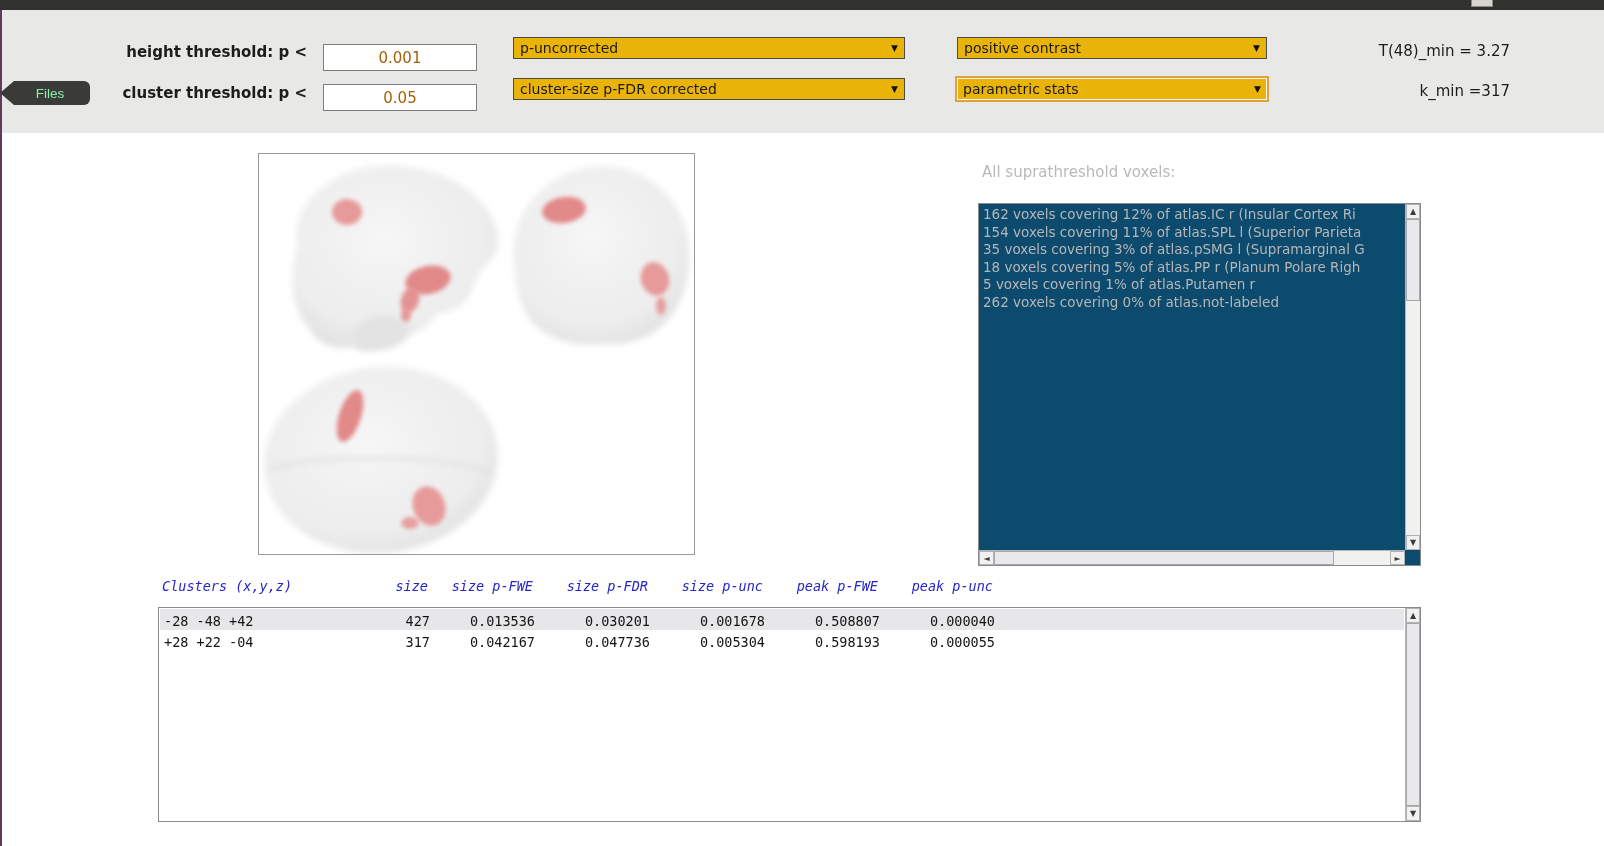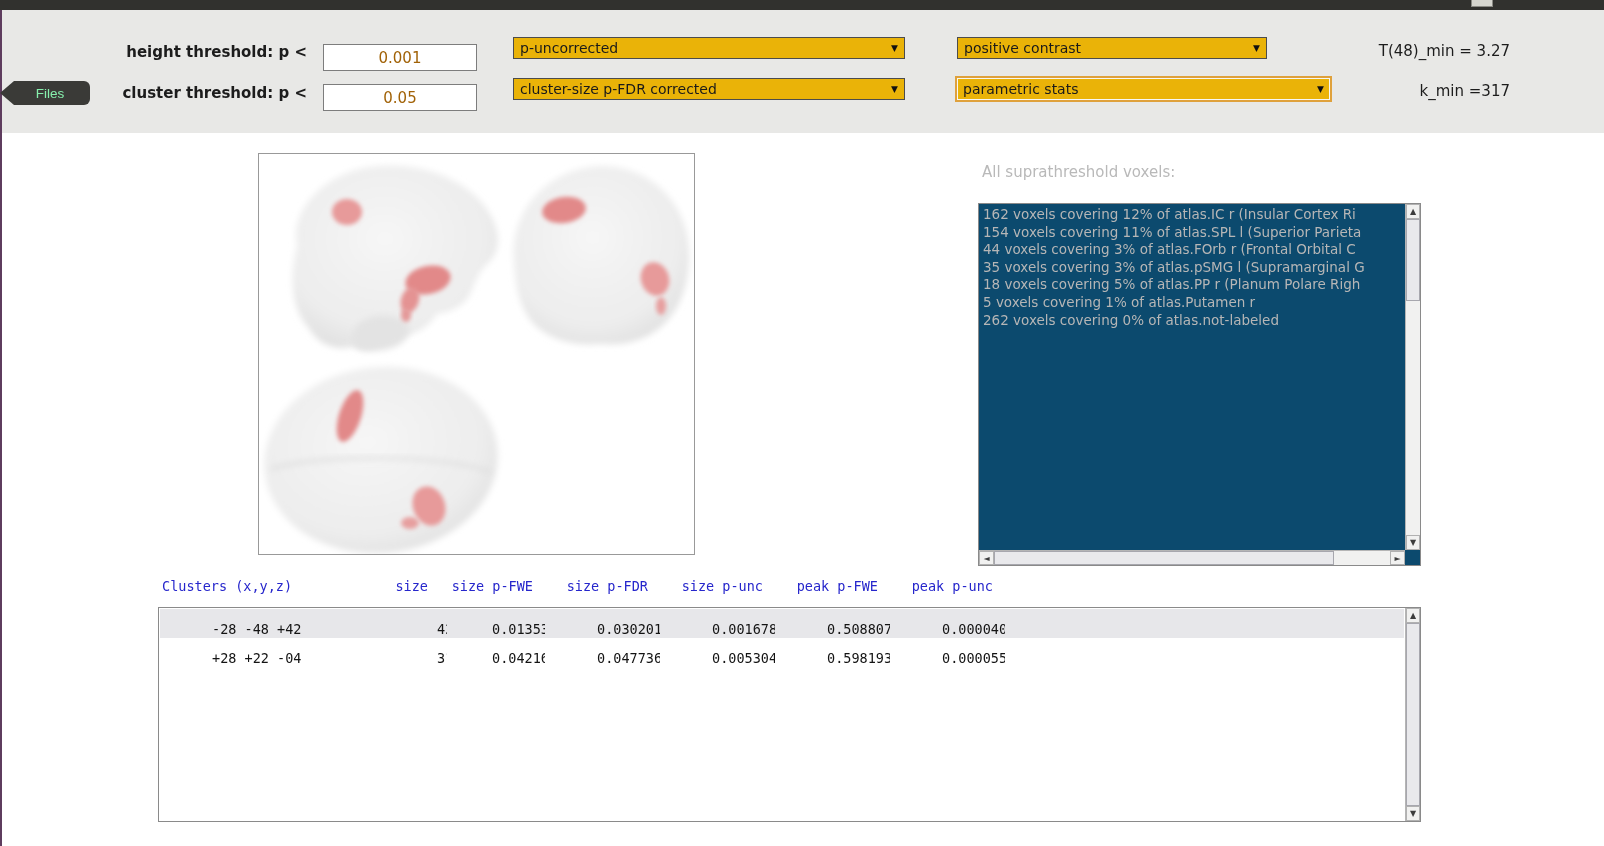--- a/index.html
+++ b/index.html
@@ -30,21 +30,21 @@
   #inp-height  { top:44px; }
   #inp-cluster { top:84px; }
 
   
   .dd { background:#eab308; border:1px solid #4c4c4c; height:22px; display:flex; align-items:center;
         font-size:14px; color:#1a1a1a; padding:0 6px; cursor:pointer; }
   .dd .arrow { margin-left:auto; font-size:9px; color:#111; }
   #dd-height   { left:513px; top:37px; width:392px; }
   #dd-clusterT { left:513px; top:78px; width:392px; }
   #dd-contrast { left:957px; top:37px; width:310px; }
-  #dd-stats    { left:955px; top:76px; width:377px; height:26px; border:2px solid #dfa13c;
+  #dd-stats    { left:955px; top:76px; width:314px; height:26px; border:2px solid #dfa13c;
                  box-shadow:inset 0 0 0 1px #f7f7f5; }
 
   .stat-text { width:160px; text-align:right; font-size:15px; color:#1c1c1c; }
   #t-min { left:1350px; top:42px; }
   #k-min { left:1350px; top:82px; }
 
   
   #brainpanel { left:258px; top:153px; width:437px; height:402px; background:#fff; border:1px solid #999; }
 
   
@@ -56,29 +56,29 @@
   
   .sb-btn { position:absolute; background:#f1f1f0; border:1px solid #b1b1b1; color:#3c3c3c;
             display:flex; align-items:center; justify-content:center; font-size:8px; cursor:pointer; }
   .sb-track-v { position:absolute; top:0; right:0; width:15px; bottom:0; background:#f1f1f0; border-left:1px solid #b5b5b5; }
   .sb-track-h { position:absolute; left:0; right:15px; bottom:0; height:15px; background:#f1f1f0; border-top:1px solid #b5b5b5; }
   .sb-thumb { position:absolute; background:#e9e9ec; border:1px solid #a7a7ae; }
 
   
   .tblgrid { display:grid; grid-template-columns:225px 55px 105px 115px 115px 115px 115px; }
   #clhead { left:158px; top:578px; width:1248px; font-family:"DejaVu Sans Mono", monospace;
-            font-size:13.5px; color:#2626cc; }
+            font-size:13.5px; color:#2626cc;font-style:italic; }
   #clhead .h { padding:0 10px 0 4px; }
   #clhead .h.num { text-align:right; }
   #cltable { left:158px; top:607px; width:1263px; height:215px; background:#fff; border:1px solid #8a8a8a; }
   #clrows  { position:absolute; left:1px; top:1px; right:16px; }
   .clrow { font-family:"DejaVu Sans Mono", monospace; font-size:13.5px; color:#141414;
            line-height:16.5px; cursor:pointer; }
   .clrow.selected { background:#e7e7ea; }
-  .clrow .c { padding:12px 10px 0 4px; overflow:hidden; white-space:nowrap;margin-left:48px; }
+  .clrow .c { padding:4px 10px 0 4px; overflow:hidden; white-space:nowrap; }
   .clrow .c.num { text-align:right; }
 </style>
 </head>
 <body>
 
 <div class="abs" id="topbar"></div>
 <div class="abs" id="toptab"></div>
 <div class="abs" id="headerband"></div>
 <div class="abs" id="leftedge"></div>
 
@@ -154,21 +154,20 @@
       <ellipse cx="151" cy="369" rx="9" ry="6" fill="#e79f9f" filter="url(#soft)"></ellipse>
     </g>
   </svg>
 </div>
 
 <div class="abs" id="voxtitle">All suprathreshold voxels:</div>
 <div class="abs" id="voxbox">
   <div id="voxlines">
     <div class="voxline">162 voxels covering 12% of atlas.IC r (Insular Cortex Ri</div>
     <div class="voxline">154 voxels covering 11% of atlas.SPL l (Superior Parieta</div>
-    <div class="voxline">44 voxels covering 3% of atlas.FOrb r (Frontal Orbital C</div>
     <div class="voxline">35 voxels covering 3% of atlas.pSMG l (Supramarginal G</div>
     <div class="voxline">18 voxels covering 5% of atlas.PP r (Planum Polare Righ</div>
     <div class="voxline">5 voxels covering 1% of atlas.Putamen r</div>
     <div class="voxline">262 voxels covering 0% of atlas.not-labeled</div>
   </div>
   <div class="sb-track-v" style="bottom:15px;">
     <div class="sb-btn" style="top:0; left:0; right:0; height:15px;">▲</div>
     <div class="sb-thumb" style="top:15px; left:0; right:0; height:82px;"></div>
     <div class="sb-btn" style="bottom:0; left:0; right:0; height:15px;">▼</div>
   </div>

